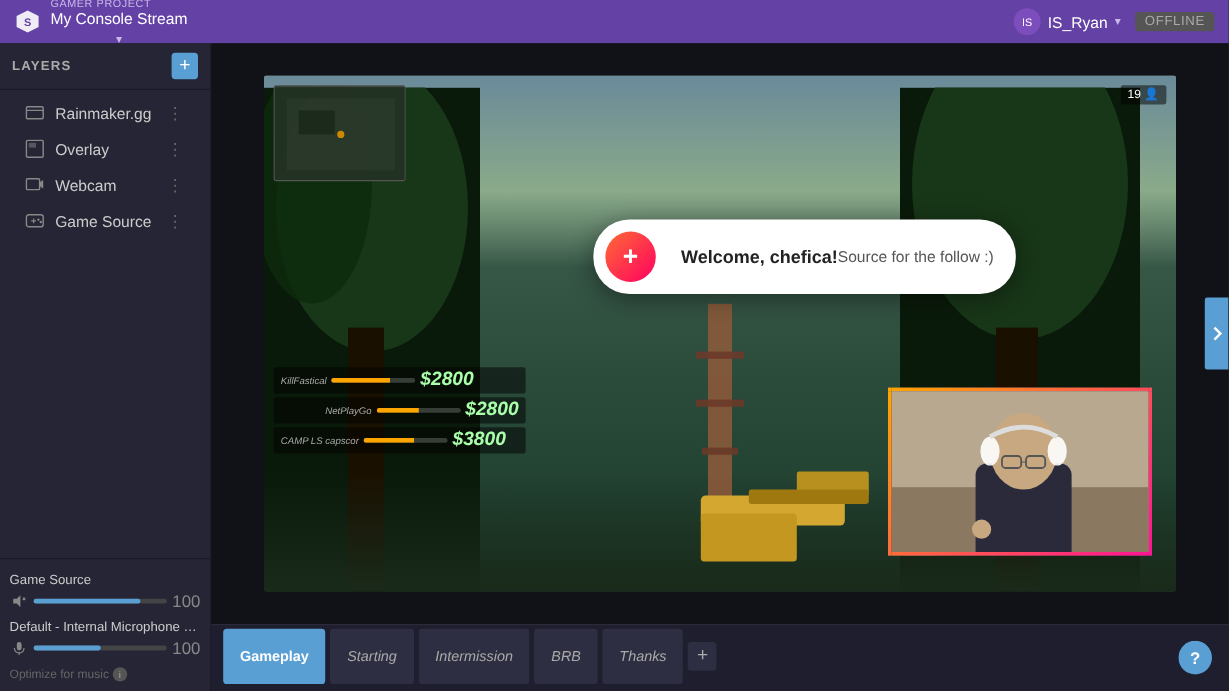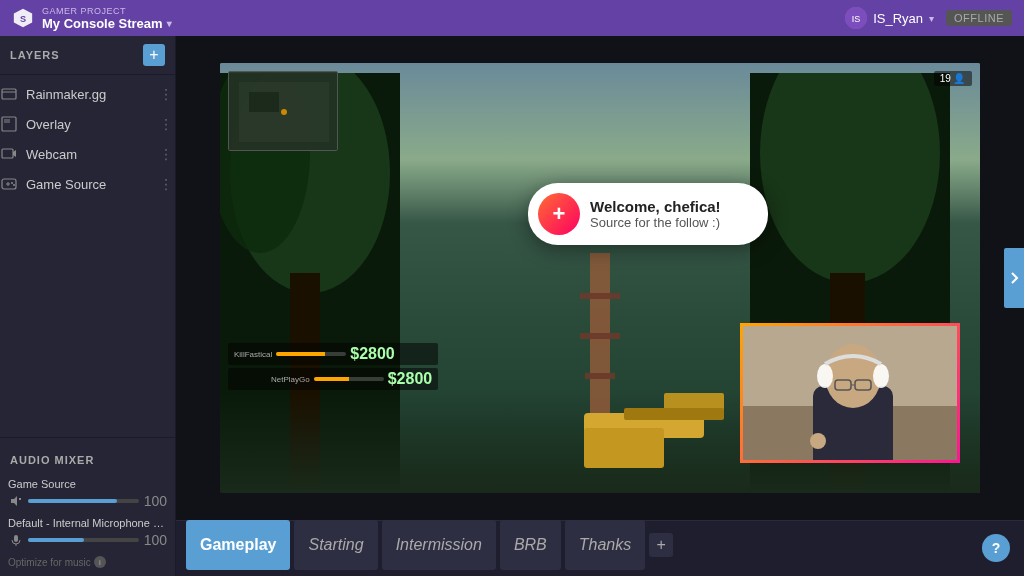--- a/index.html
+++ b/index.html
@@ -39,24 +39,25 @@
     }
     .topbar-project-label {
       font-size: 9px;
       color: #c9b8e8;
       text-transform: uppercase;
       letter-spacing: 0.5px;
     }
     .topbar-project-name {
       font-size: 13px;
       color: #fff;
-      font-weight: 700;
+      font-weight: 400;
       display: flex;
       align-items: center;
       gap: 4px;
+      flex-direction: column;
     }
     .topbar-right {
       display: flex;
       align-items: center;
       gap: 12px;
     }
     .topbar-user {
       display: flex;
       align-items: center;
       gap: 6px;
@@ -132,21 +133,21 @@
 
     .layers-list {
       flex: 1;
       overflow-y: auto;
       padding: 4px 0;
     }
 
     .layer-item {
       display: flex;
       align-items: center;
-      padding: 6px 0;
+      padding: 6px 20px;
       cursor: pointer;
       position: relative;
     }
     .layer-icon {
       width: 18px;
       height: 18px;
       margin-right: 8px;
       flex-shrink: 0;
       display: flex;
       align-items: center;
@@ -316,21 +317,21 @@
       flex-shrink: 0;
     }
     .notif-icon span {
       color: #fff;
       font-size: 22px;
       font-weight: 700;
       line-height: 1;
     }
     .notif-text {
       display: flex;
-      flex-direction: column;
+      margin-left: 11px;
     }
     .notif-title {
       font-size: 15px;
       font-weight: 700;
       color: #222;
     }
     .notif-subtitle {
       font-size: 13px;
       color: #555;
     }
@@ -403,21 +404,21 @@
       gap: 4px;
     }
     .scenes-list {
       display: flex;
       align-items: center;
       gap: 4px;
     }
     .scene-tab {
       padding: 16px 14px;
       border-radius: 3px;
-      font-size: 16px;
+      font-size: 12px;
       cursor: pointer;
       border: none;
     }
     .scene-tab.active {
       background: #5a9fd4;
       color: #fff;
       font-weight: 600;
     }
     .scene-tab.inactive {
       background: #2e2e42;
@@ -579,23 +580,20 @@
               <circle cx="11" cy="7" r="1" fill="#888"></circle>
               <circle cx="13" cy="9" r="1" fill="#888"></circle>
             </svg>
         </div>
         <span class="layer-name">Game Source</span>
         <span class="layer-more">⋮</span>
       </div>
     </div>
 
     <div class="audio-mixer">
-      <div class="audio-mixer-header">
-        <span class="audio-mixer-title">AUDIO MIXER</span>
-      </div>
 
       <div class="audio-item">
         <div class="audio-item-name">Game Source</div>
         <div class="audio-controls">
           <div class="mute-btn">
             <svg width="12" height="12" viewBox="0 0 12 12">
                 <polygon points="1,4 4,4 7,1 7,11 4,8 1,8" fill="#888"></polygon>
                 <line x1="9" y1="3" x2="11" y2="5" stroke="#888" stroke-width="1"></line>
                 <line x1="9" y1="5" x2="11" y2="3" stroke="#888" stroke-width="1"></line>
               </svg>
@@ -682,34 +680,41 @@
           <div class="minimap-inner">
             <svg width="110" height="80" viewBox="0 0 110 80">
               <rect x="0" y="0" width="110" height="80" fill="#2a3a2a"></rect>
               <rect x="10" y="10" width="90" height="60" fill="#3a4a3a" opacity="0.6"></rect>
               <circle cx="55" cy="40" r="3" fill="#ffa500"></circle>
               <rect x="20" y="20" width="30" height="20" fill="#1a2a1a" opacity="0.7"></rect>
             </svg>
           </div>
         </div>
 
-        <div style="position:absolute;left:8px;bottom:100px;">
+        <div style="position:absolute;left:8px;bottom:112px;font-style:italic;">
           <div class="hud-item">
             <span style="color:#aaa;font-size:8px;">KillFastical</span>
             <div class="hud-bar">
                 <div class="hud-bar-fill" style="width:70%"></div>
               </div>
             <span class="hud-money">$2800</span>
           </div>
           <div class="hud-item">
             <span style="color:#aaa;font-size:8px;padding-left:37px;">NetPlayGo</span>
             <div class="hud-bar">
                 <div class="hud-bar-fill" style="width:50%"></div>
               </div>
             <span class="hud-money">$2800</span>
+          </div>
+          <div class="hud-item">
+            <span style="color:#aaa;font-size:8px;">CAMP LS capscor</span>
+            <div class="hud-bar">
+                <div class="hud-bar-fill" style="width:60%"></div>
+              </div>
+            <span class="hud-money">$3800</span>
           </div>
         </div>
 
         <div style="position:absolute;bottom:30px;right:200px;text-align:center;">
           <div style="color:#fff;font-size:11px;font-weight:700;text-shadow:1px 1px 2px #000;">Drop</div>
           <div style="background:#444;border:1px solid #888;padding:1px 4px;border-radius:2px;font-size:9px;color:#ccc;">TAB</div>
         </div>
 
         <div class="follow-notification">
           <div class="notif-icon">

